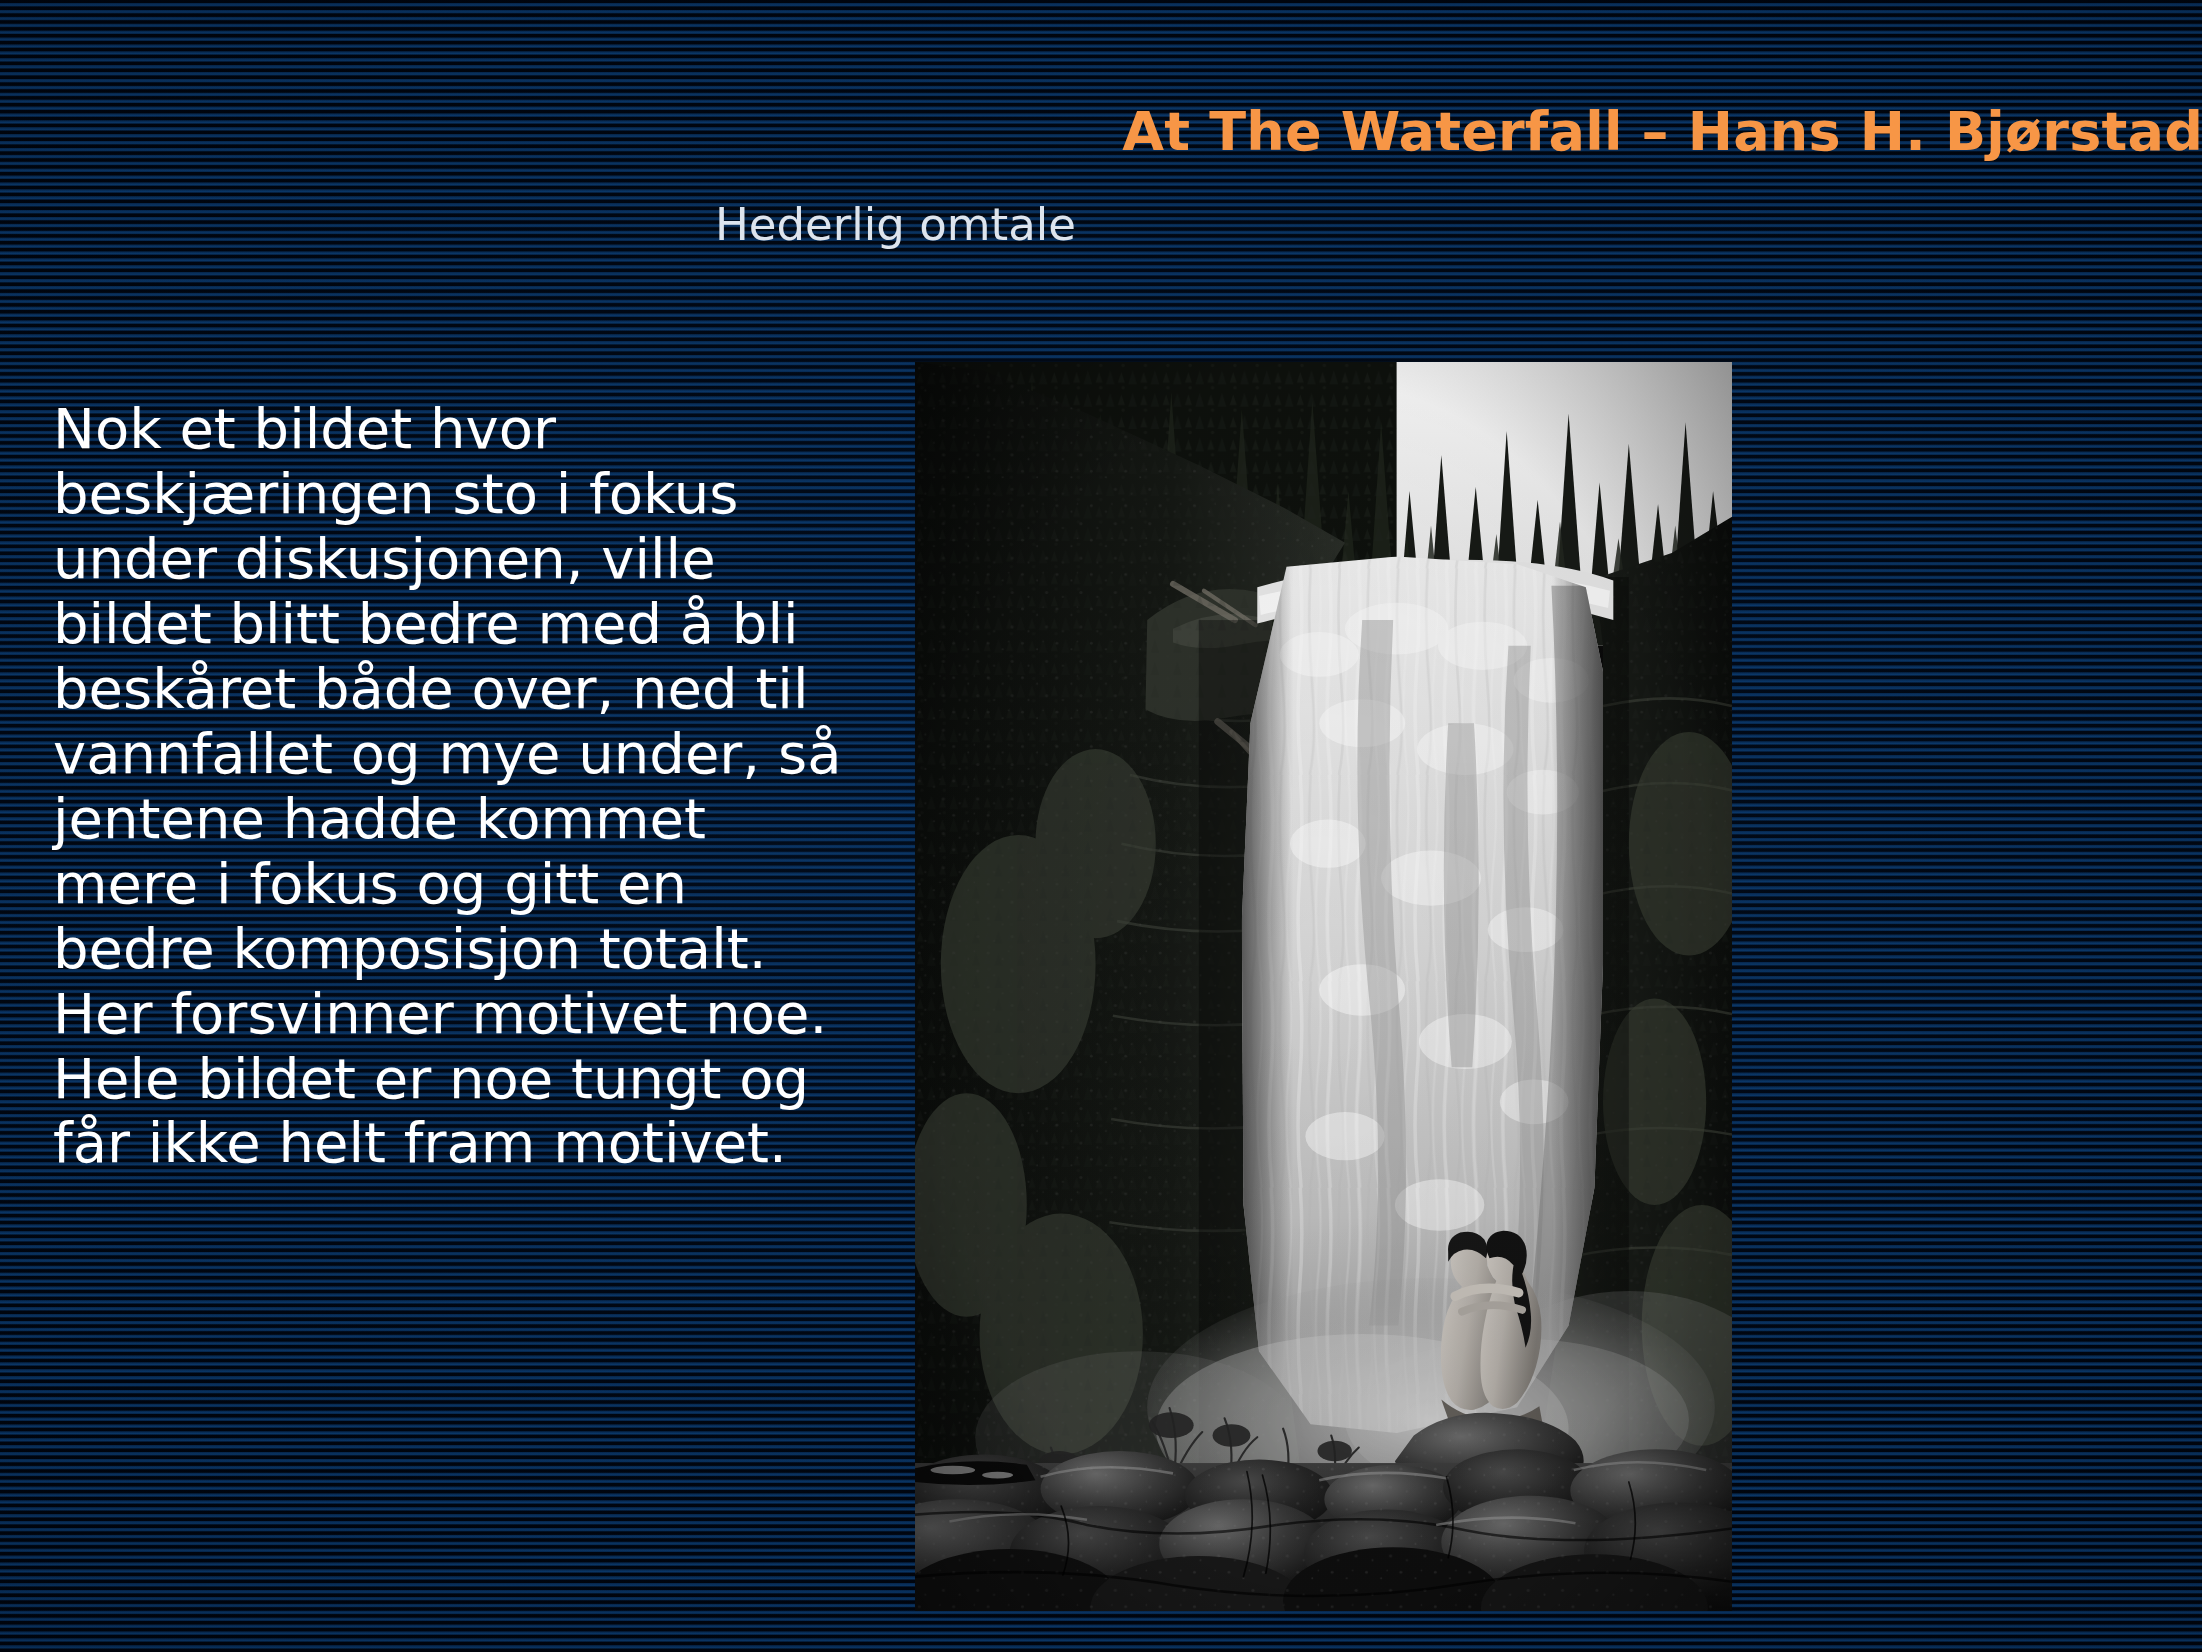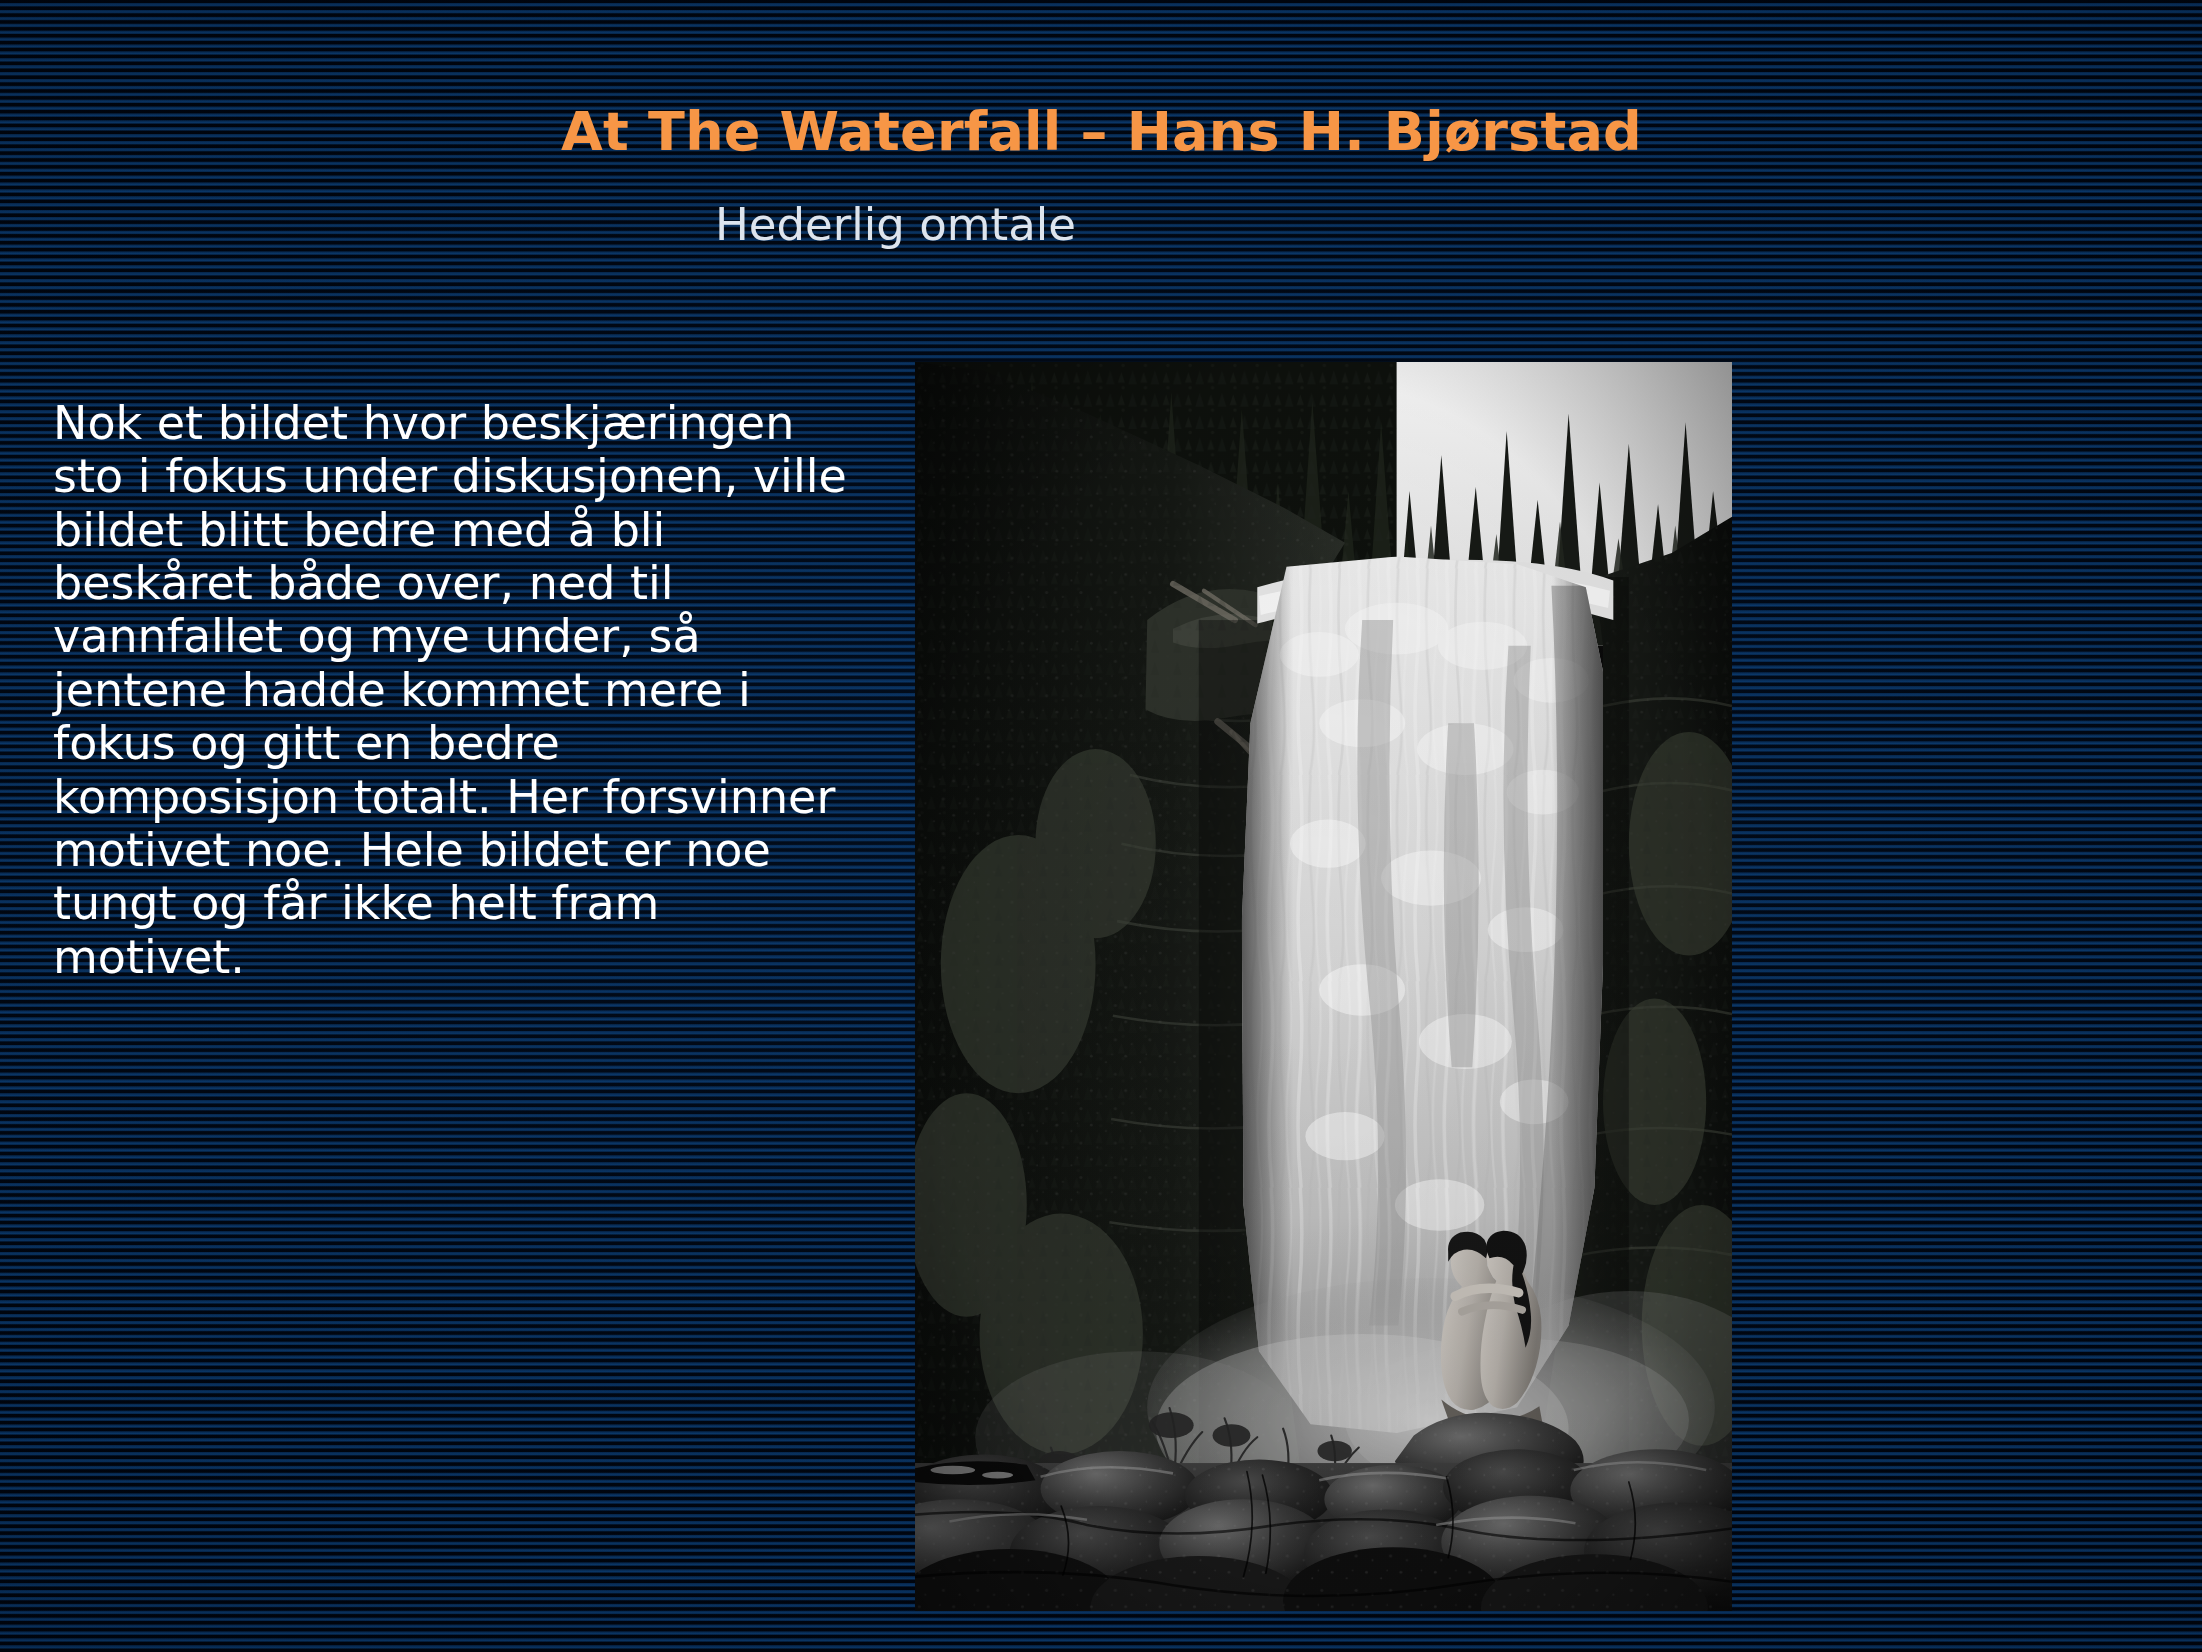--- a/index.html
+++ b/index.html
@@ -40,21 +40,21 @@
                 rgba(3,12,28,0.10) 55%,
                 rgba(0,2,8,0.40) 100%);
   }
 
   
   #title {
     position: absolute;
     left: 0;
     top: 102px;
     width: 2203px;
-    text-align: center;
+    text-align: right;
     font-size: 54px;
     font-weight: bold;
     color: #F79646;
     letter-spacing: 0.2px;
     line-height: 1.1;
     z-index: 5;
   }
 
   
   #subtitle {
@@ -69,21 +69,21 @@
     line-height: 1.1;
     z-index: 5;
   }
 
   
   #bodytext {
     position: absolute;
     left: 53px;
     top: 397px;
     width: 796px;
-    font-size: 46px;
+    font-size: 56px;
     line-height: 1.16;
     color: #FFFFFF;
     text-align: left;
     white-space: pre-line;
     z-index: 5;
   }
 
   
   #photo-frame {
     position: absolute;

